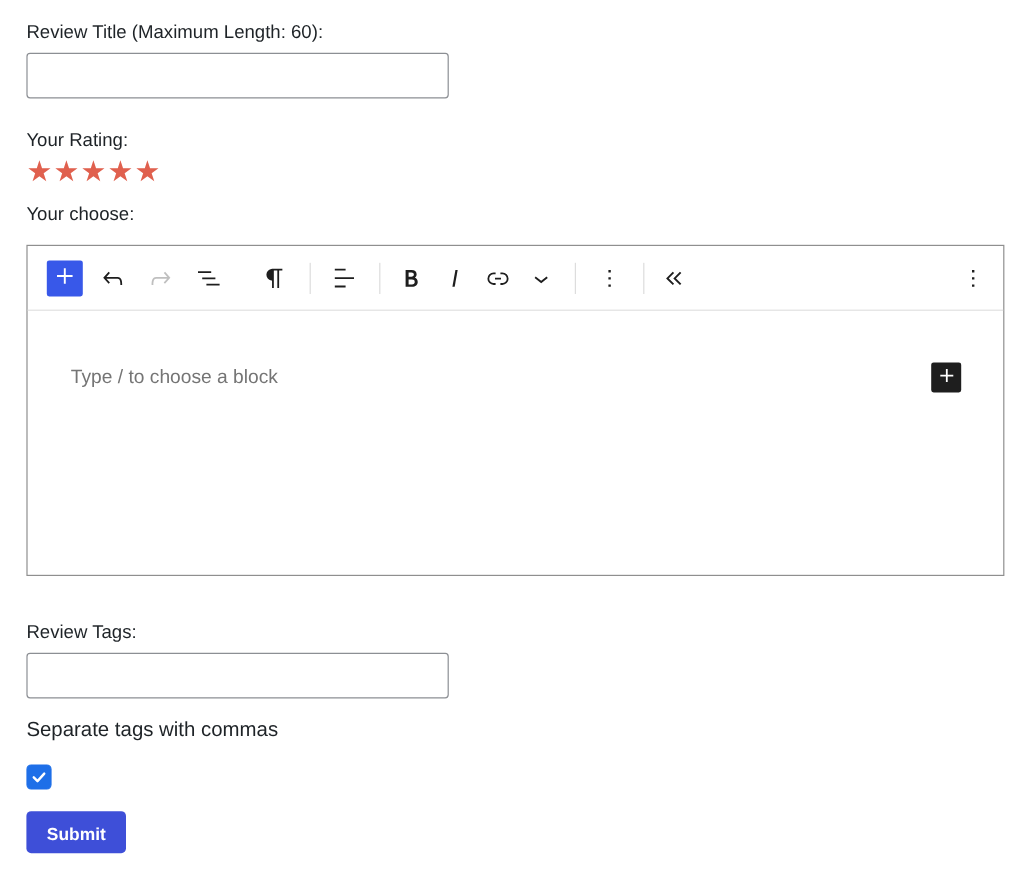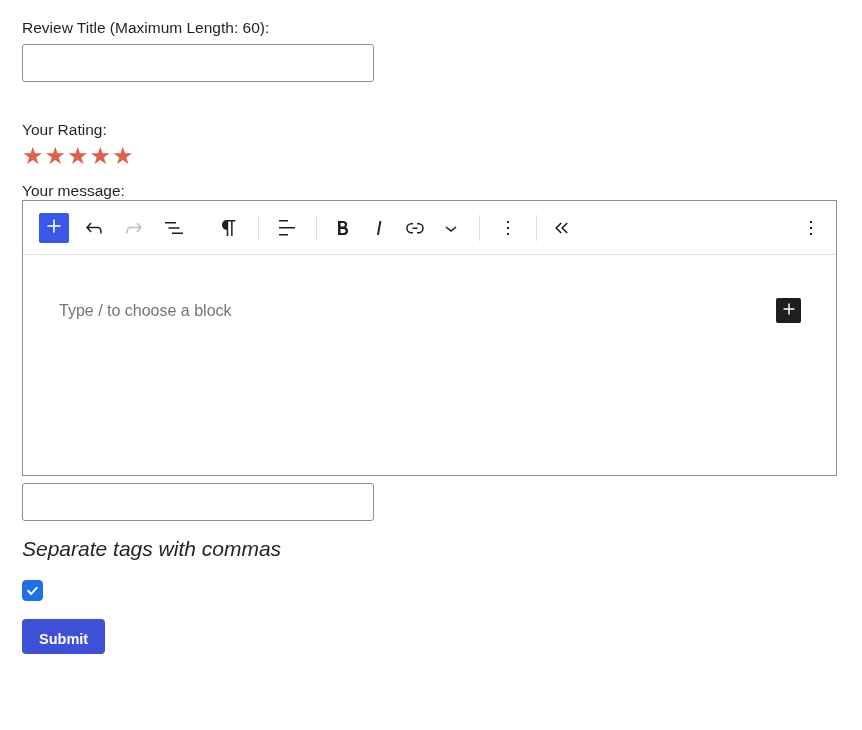--- a/index.html
+++ b/index.html
@@ -10,29 +10,29 @@
     position:relative;overflow:hidden;
   }
   .page{padding:19px 0 0 22px;}
   .field-label{font-size:15.5px;line-height:18px;display:block;}
   .text-field{
     display:block;width:352px;height:38px;box-sizing:border-box;
     border:1px solid #8c8f94;border-radius:3px;background:#fff;
     margin-top:7px;padding:0 10px;font-size:15px;color:#1e2327;
     font-family:"Liberation Sans","DejaVu Sans",sans-serif;outline:none;
   }
-  .rating-label{margin-top:39px;}
+  .rating-label{margin-top:27px;}
   .stars{margin-top:3px;height:27px;line-height:27px;}
   .star{font-size:24px;color:#e0604e;margin-right:1px;cursor:pointer;}
   .message-label{margin-top:13px;}
 
   
   .editor{
     width:815px;height:276px;box-sizing:border-box;
-    border:1px solid #8f8f8f;background:#fff;margin-top:0;
+    border:1px solid #8f8f8f;background:#fff;margin-top:16px;
     display:flex;flex-direction:column;
   }
   .toolbar{
     height:54px;flex:0 0 54px;box-sizing:border-box;
     border-bottom:1px solid #e0e0e0;
     display:flex;align-items:center;
   }
   .tb-btn{
     width:40px;height:40px;display:flex;align-items:center;justify-content:center;
     background:none;border:none;padding:0;cursor:pointer;color:#1e1e1e;
@@ -60,21 +60,21 @@
     font-size:16px;color:#757575;cursor:text;
   }
   .inline-inserter{
     position:absolute;right:35px;top:43px;width:25px;height:25px;
     background:#1e1e1e;border:none;border-radius:2px;cursor:pointer;
     display:flex;align-items:center;justify-content:center;padding:0;
   }
 
   
   .tags-label{margin-top:39px;}
-  .tags-hint{margin-top:16px;font-size:21px;font-style:italic;}
+  .tags-hint{margin-top:16px;font-size:17px;}
   .notify-row{margin-top:19px;display:flex;align-items:center;}
   .checkbox{
     width:21px;height:21px;box-sizing:border-box;border-radius:4px;
     border:1px solid #8c8f94;background:#fff;cursor:pointer;flex:0 0 21px;
     display:flex;align-items:center;justify-content:center;
   }
   .checkbox svg{display:none;}
   .checkbox.checked{background:#1e6fe8;border-color:#1e6fe8;}
   .checkbox.checked svg{display:block;}
   .notify-text{margin-left:12px;font-size:16px;cursor:pointer;}
@@ -89,21 +89,21 @@
 <body>
 
 <div class="page">
 
   <label class="field-label">Review Title (Maximum Length: 60):</label>
   <input class="text-field" type="text" value="" style="">
 
   <label class="field-label rating-label">Your Rating:</label>
   <div class="stars"><span class="star">★</span><span class="star">★</span><span class="star">★</span><span class="star">★</span><span class="star">★</span></div>
 
-  <label class="field-label message-label">Your message:</label>
+  <label class="field-label message-label">Your choose:</label>
 
   <div class="editor">
     <div class="toolbar">
 
       <button class="inserter-btn">
         <span>
           <svg width="24" height="24" viewBox="0 0 24 24" fill="none" stroke="#ffffff" stroke-width="1.6">
               <path d="M12 5.5v13M5.5 12h13"></path>
             </svg>
         </span>
@@ -222,20 +222,21 @@
       <button class="inline-inserter">
         <span>
           <svg width="20" height="20" viewBox="0 0 24 24" fill="none" stroke="#ffffff" stroke-width="1.8">
               <path d="M12 5.5v13M5.5 12h13"></path>
             </svg>
         </span>
       </button>
     </div>
   </div>
 
+  <label class="field-label tags-label">Review Tags:</label>
   <input class="text-field" type="text" value="" style="">
 
   <div class="tags-hint">Separate tags with commas</div>
 
   <div class="notify-row">
     <span class="checkbox checked">
       <span style="display:contents">
         <svg width="15" height="15" viewBox="0 0 24 24" fill="none" stroke="#ffffff" stroke-width="3.2" stroke-linecap="round" stroke-linejoin="round">
             <path d="M5 12.5l5 5 9-10"></path>
           </svg>

